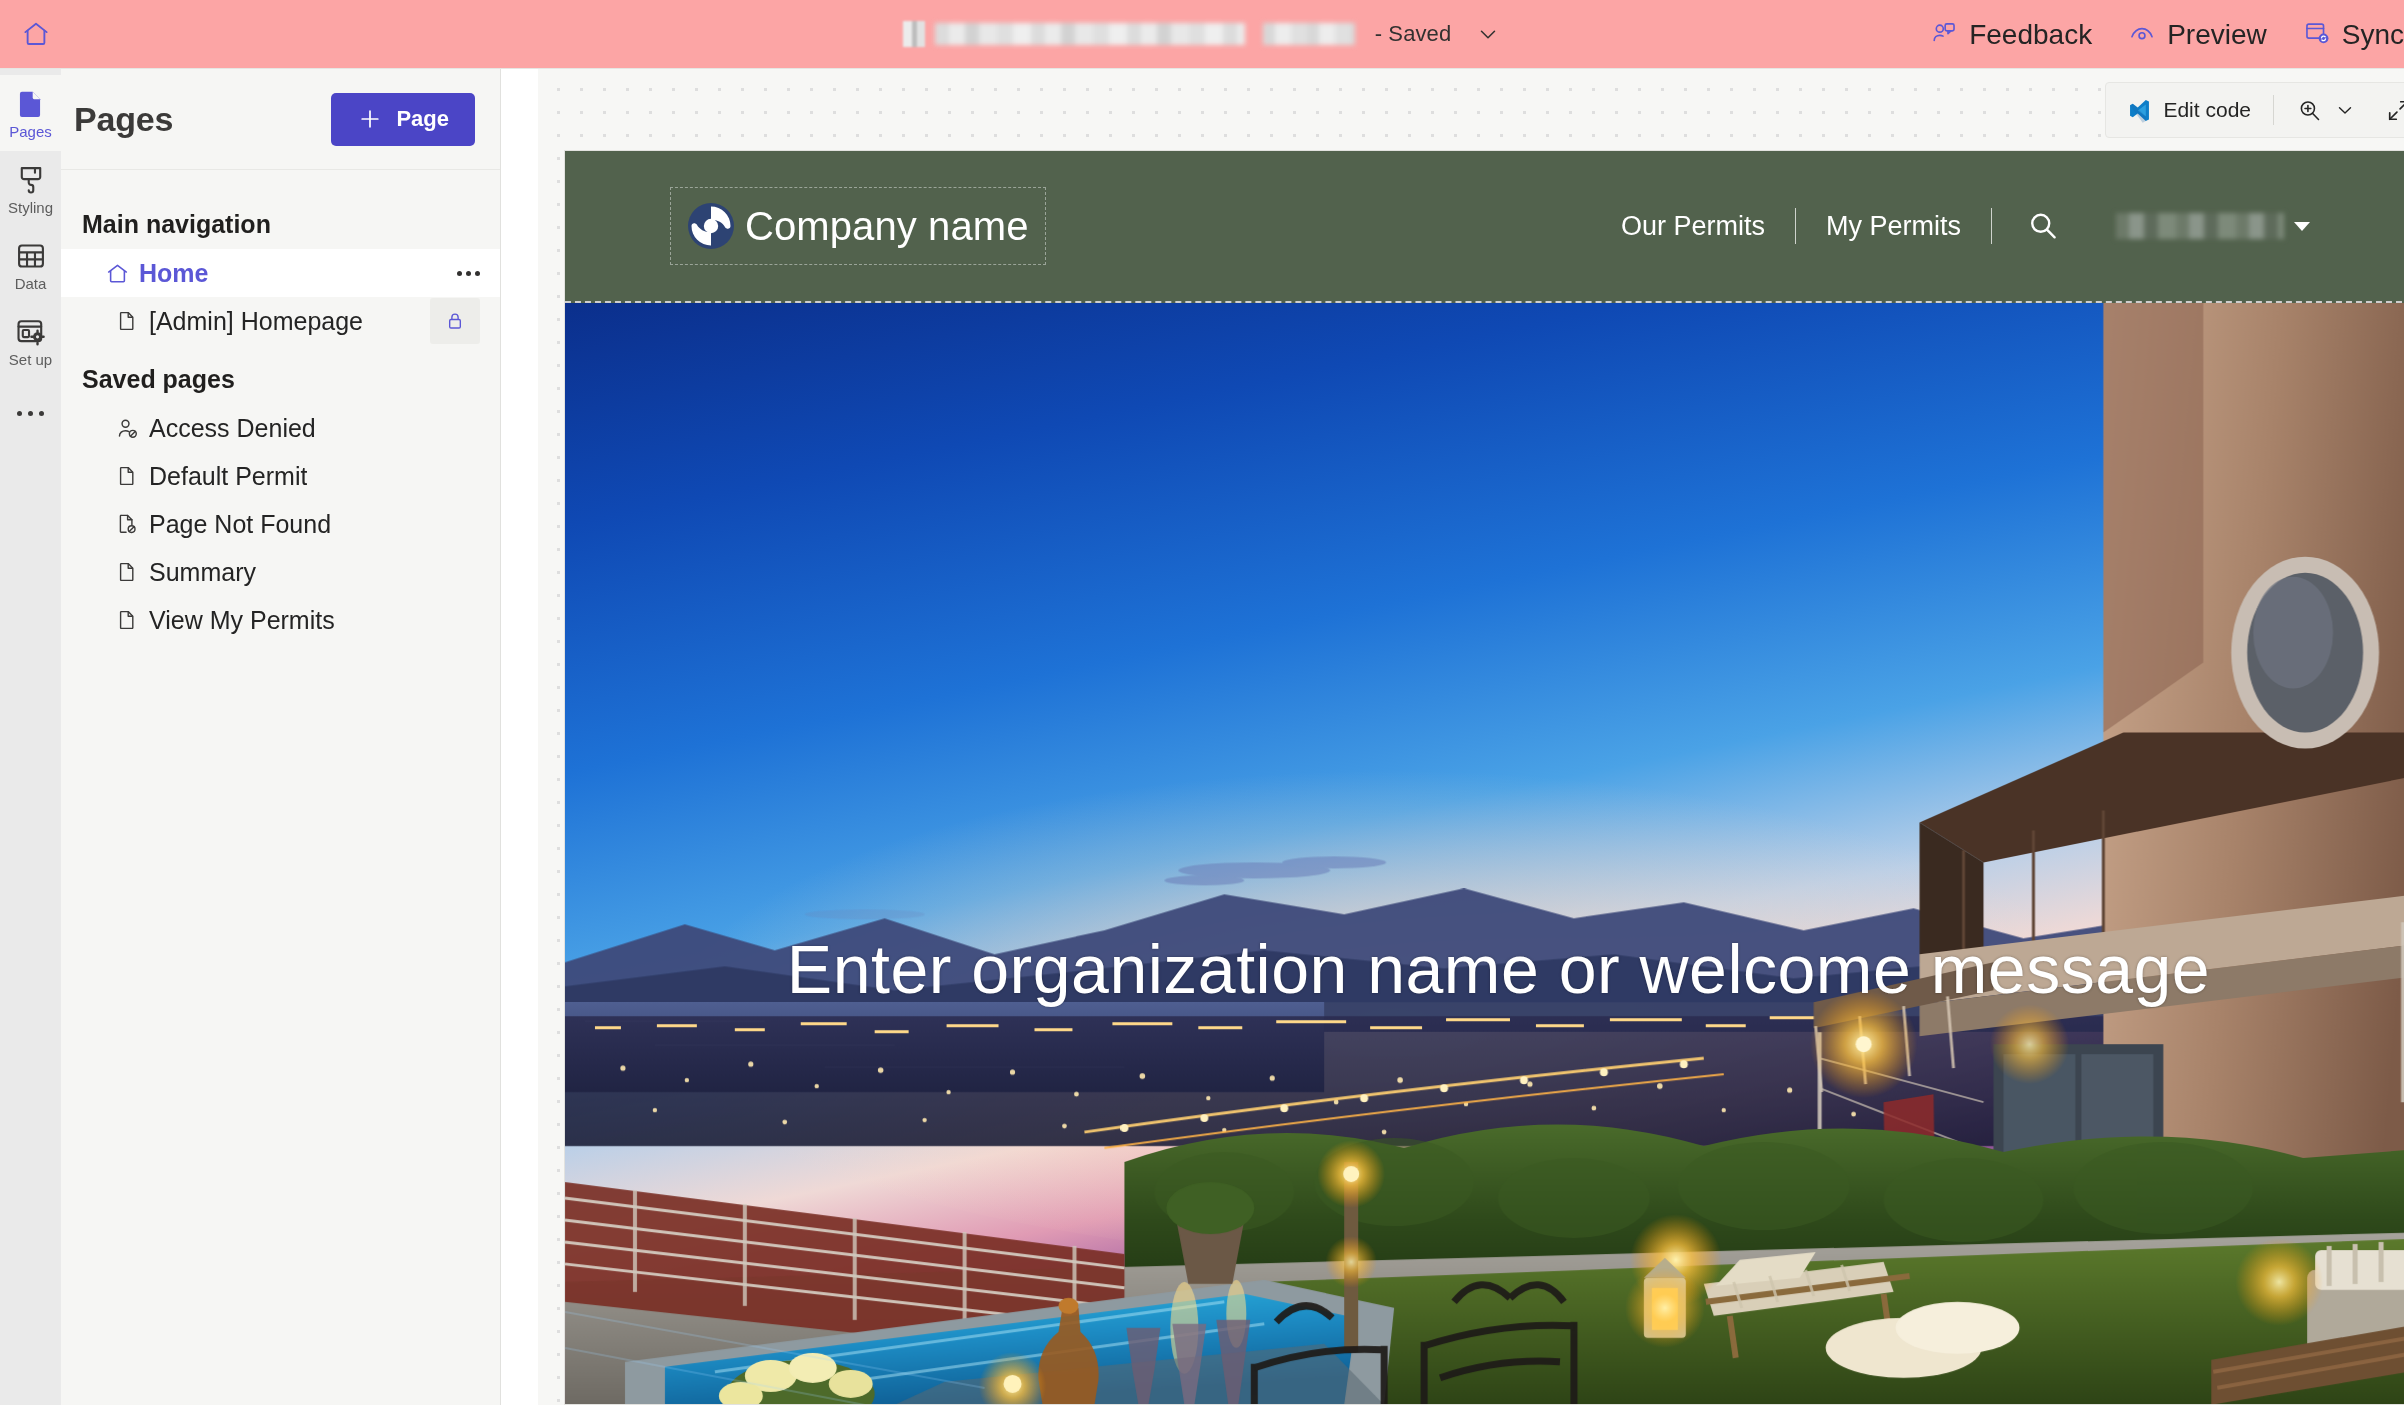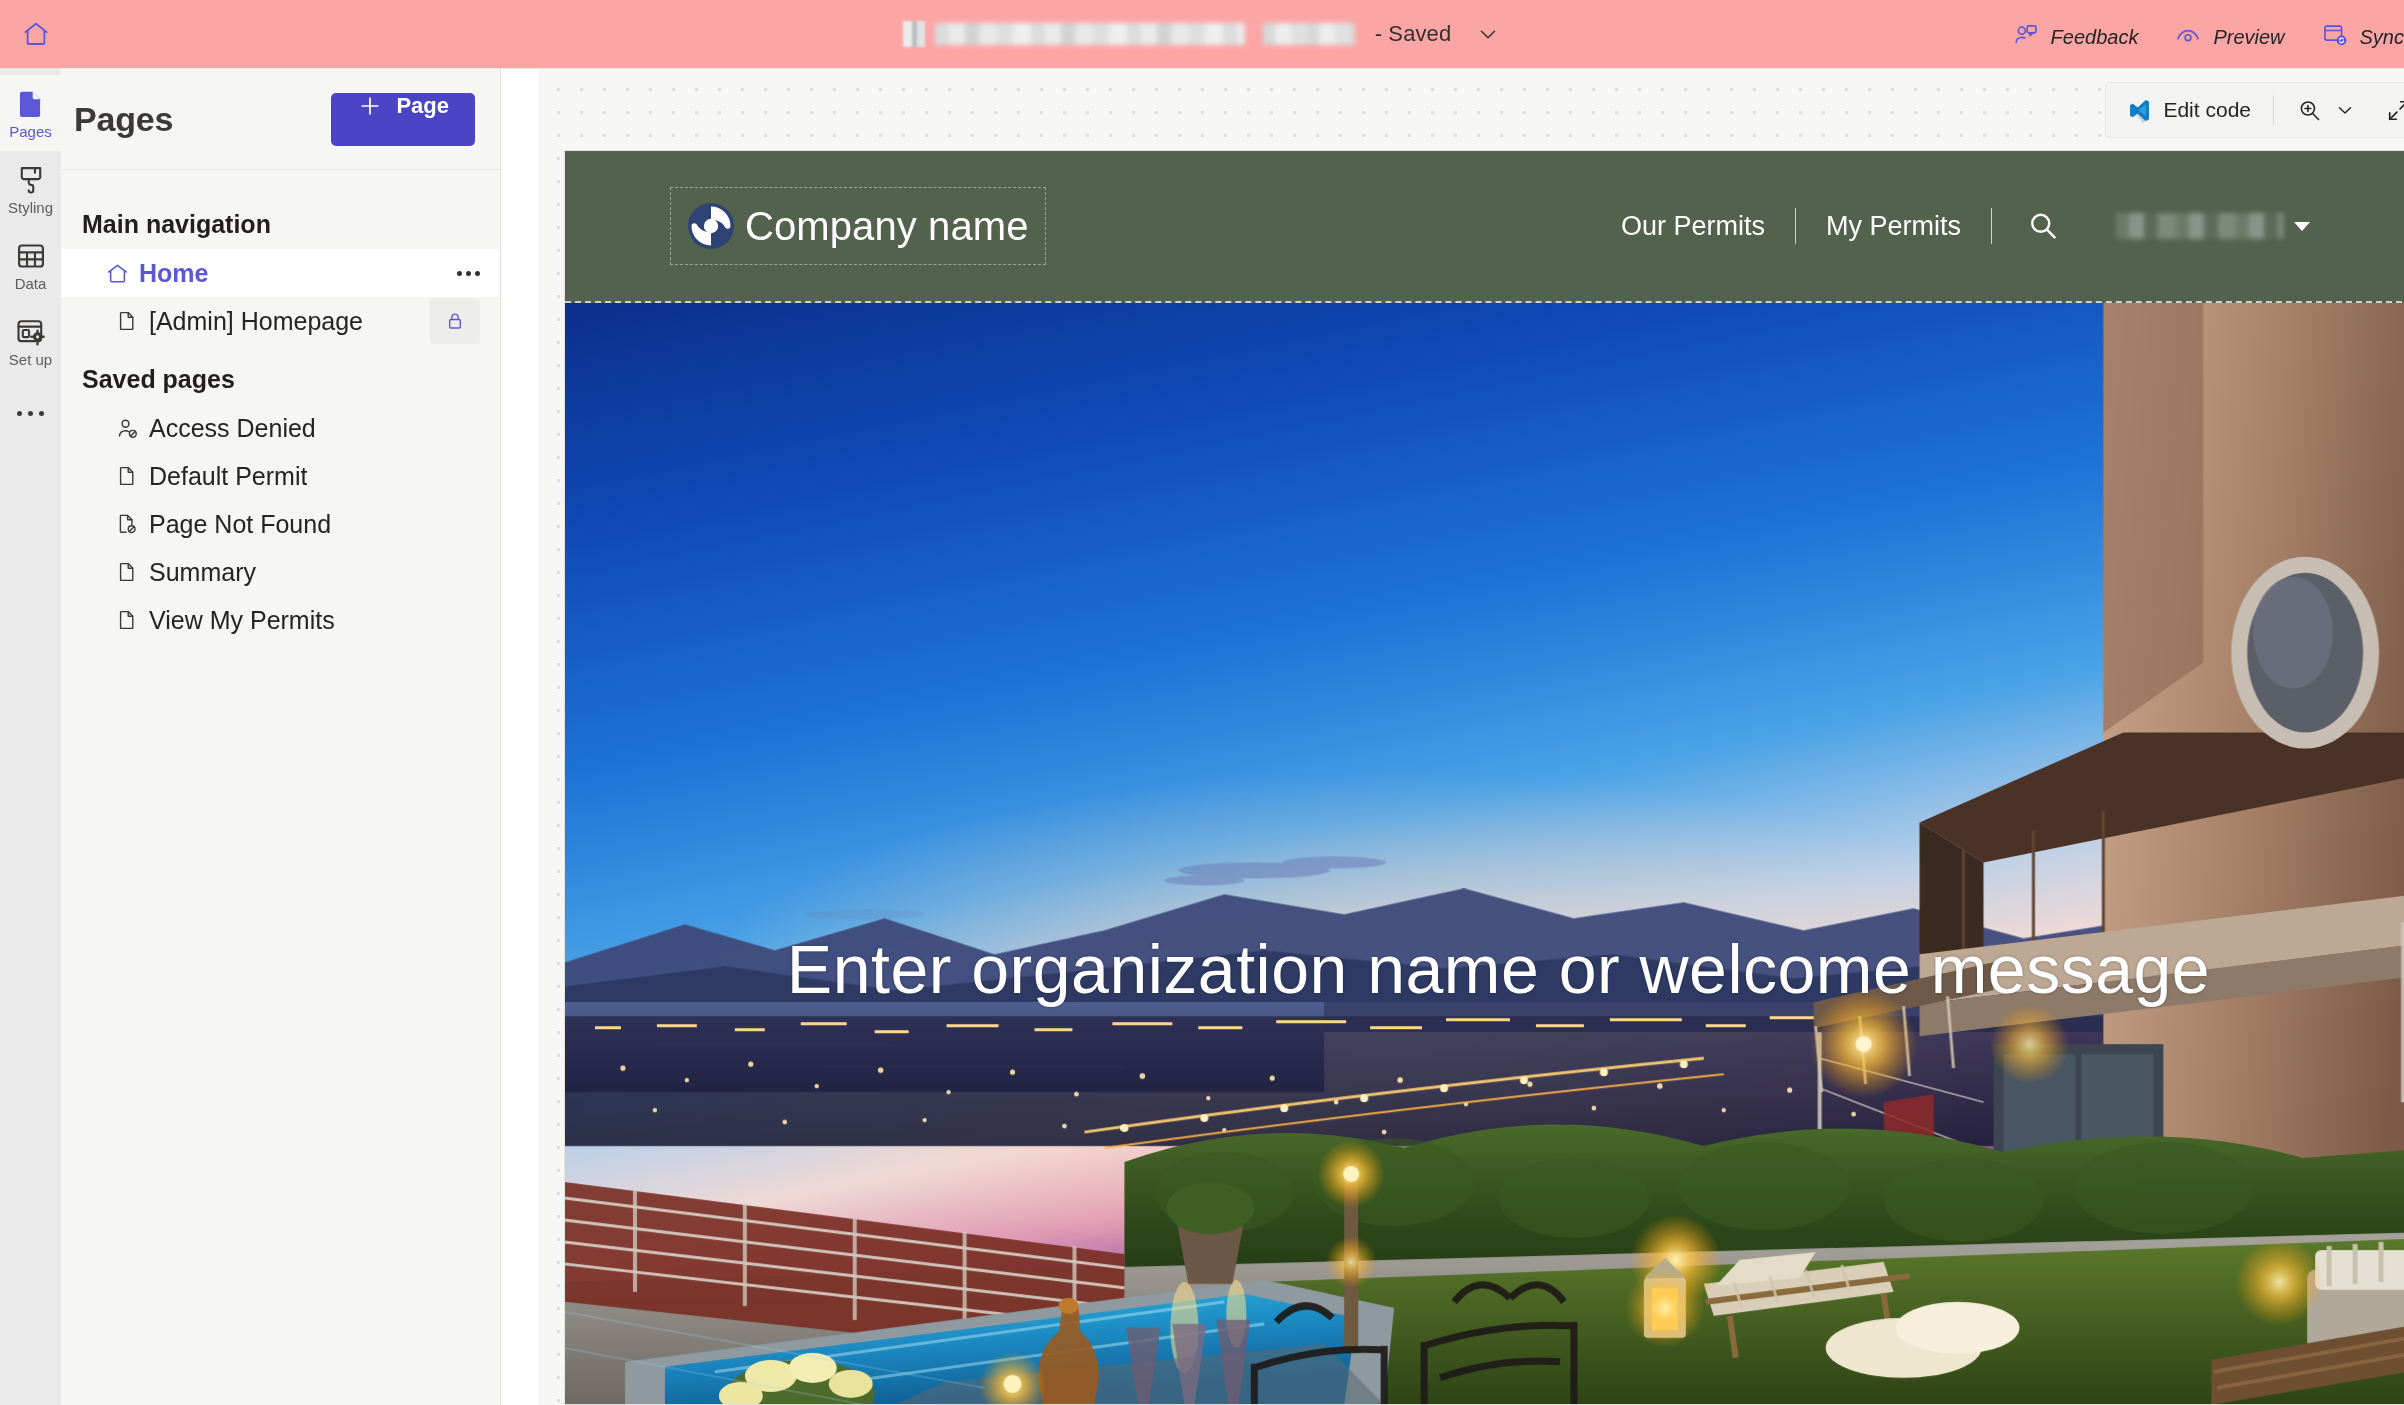--- a/index.html
+++ b/index.html
@@ -62,23 +62,23 @@
     font-size: 22px; color: #323130; letter-spacing: .1px;
     margin-left: 10px; white-space: nowrap;
   }
   .title-chev { margin-left: 14px; display: flex; align-items: center; cursor: pointer; }
 
   .appbar-right {
     position: absolute; right: 0; top: 0; height: 68px;
     display: flex; align-items: center; gap: 0px; padding-right: 0px;
   }
   .appbar-btn {
-    display: flex; align-items: flex-end; gap: 11px;
+    display: flex; align-items: flex-start; gap: 11px;
     padding: 8px 18px; cursor: pointer; height: 46px;
-    font-size: 20px; color: #242424; white-space: nowrap; font-style: italic;
+    font-size: 28px; color: #242424; white-space: nowrap;
   }
 
   
   .rail {
     position: absolute; left: 0; top: 69px;
     width: 61px; height: 1336px;
     background: #eaeaea;
     display: flex; flex-direction: column; align-items: center;
     padding-top: 6px;
   }
@@ -106,21 +106,21 @@
   }
   .panel-head {
     height: 101px; display: flex; align-items: center;
     justify-content: space-between; padding: 0 25px 0 13px;
     border-bottom: 1px solid #e8e8e5;
   }
   .panel-title { font-size: 34px; font-weight: 700; color: #3b3a39; letter-spacing: -.2px; }
   .btn-page {
     background: #4b45c6; color: #fff; border: none; border-radius: 5px;
     height: 53px; padding: 0 26px; font-size: 22px; font-weight: 600;
-    display: flex; gap: 13px; cursor: pointer;
+    display: flex; align-items: center; gap: 13px; cursor: pointer;
     font-family: "Liberation Sans", sans-serif;
   }
 
   .panel-body { padding-top: 20px; }
   .group-title {
     font-size: 25px; font-weight: 700; color: #201f1e;
     padding: 20px 0 10px 21px;
   }
   .nav-row {
     height: 48px; display: flex; align-items: center;

